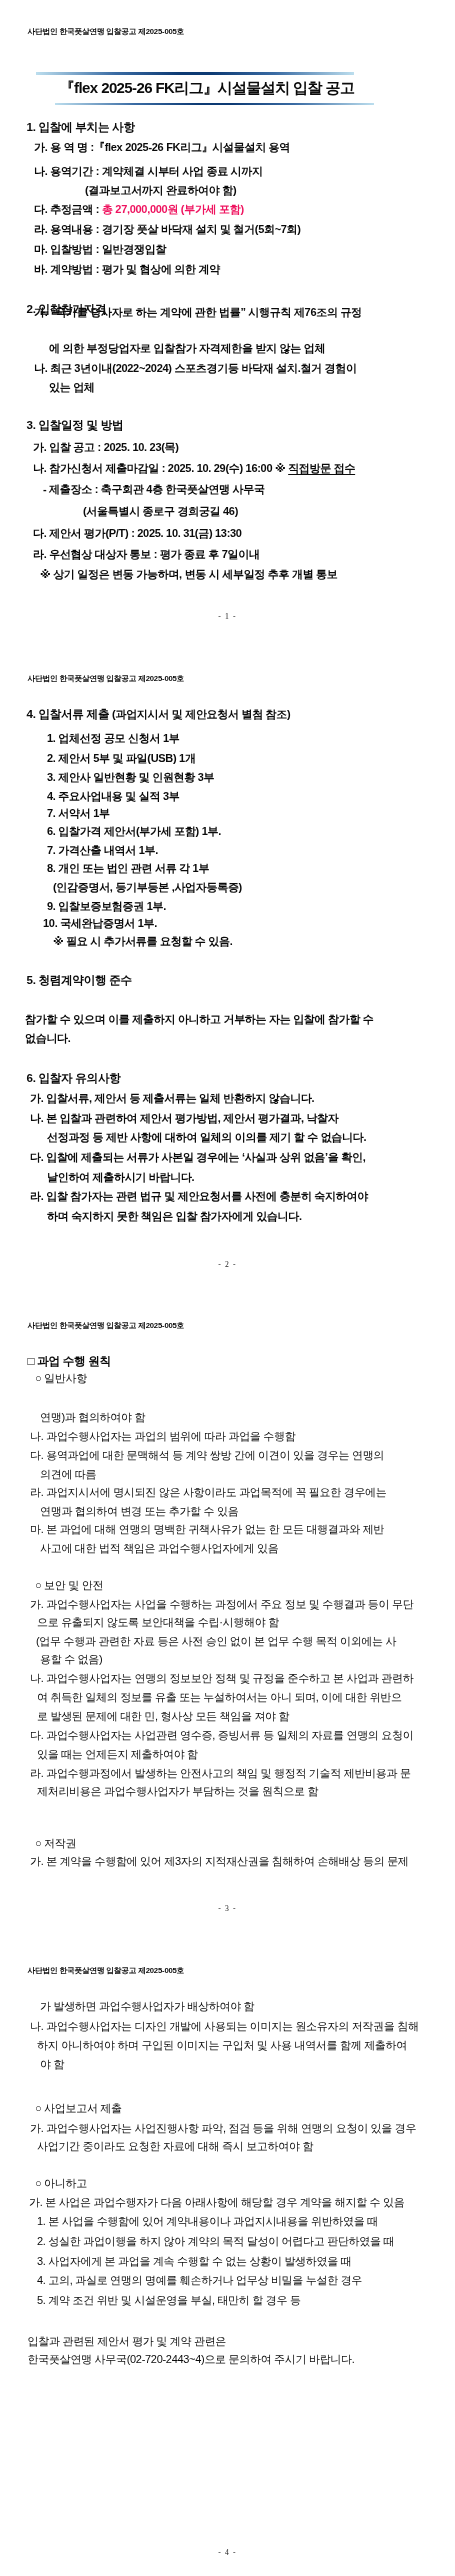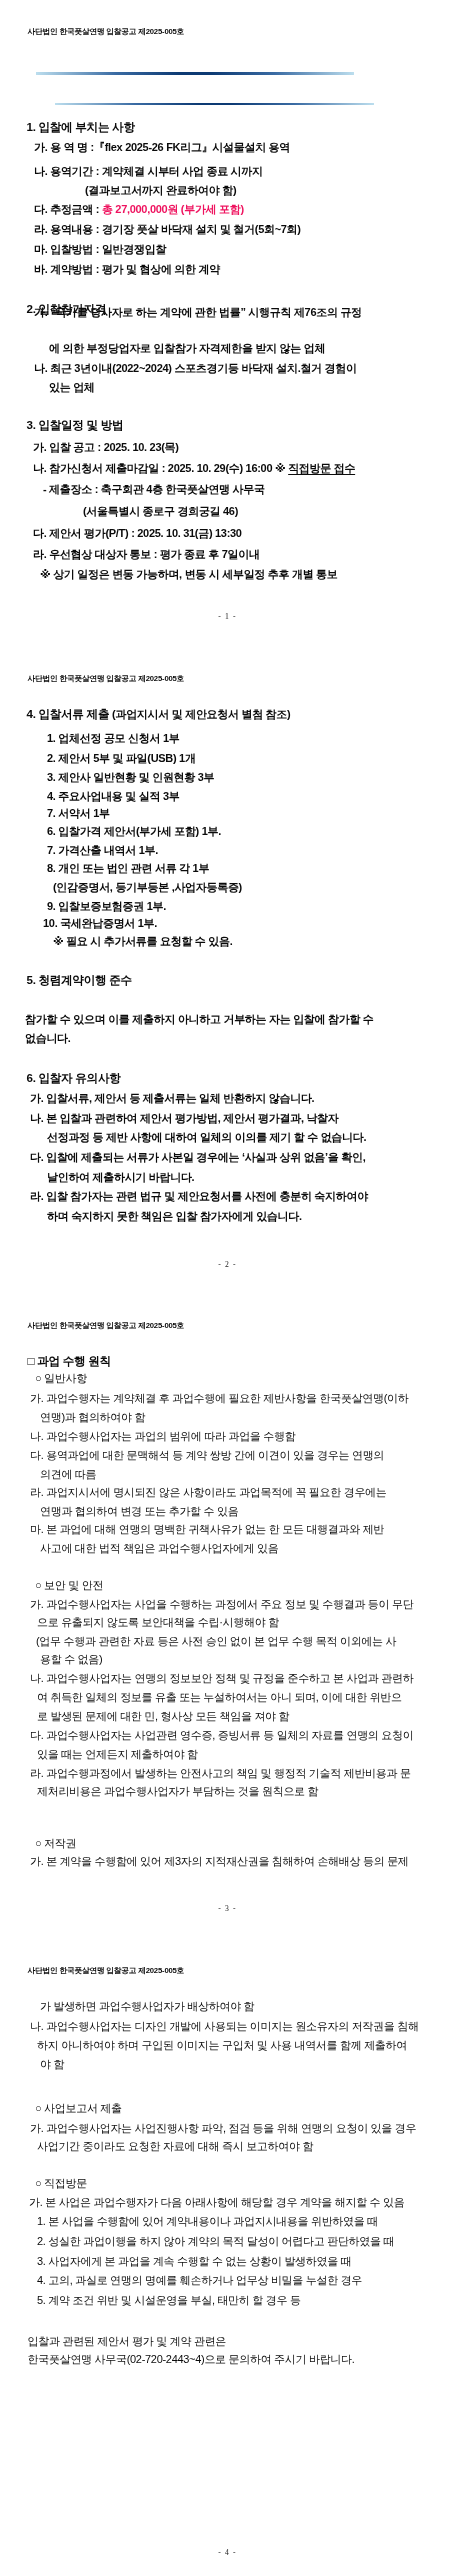--- a/index.html
+++ b/index.html
@@ -46,20 +46,21 @@
 </style>
 </head>
 <body>
 
 <div id="doc">
 
   <div class="page" style="top:0px;">
     <div class="line refno" style="top:26.5px;left:27.6px;">사단법인 한국풋살연맹 입찰공고 제2025-005호</div>
 
     <div class="rule" style="top:72px;left:36px;width:318px;height:2.8px;"></div>
+    <div class="doc-title" style="top:79px;left:39px;width:336px;">『flex 2025-26 FK리그』시설물설치 입찰 공고</div>
     <div class="rule" style="top:103px;left:55px;width:319px;height:2.2px;"></div>
 
     <div class="line sech" style="top:120px;left:26.5px;">1. 입찰에 부치는 사항</div>
     <div class="line" style="top:141px;left:34px;">가. 용 역 명 :『flex 2025-26 FK리그』시설물설치 용역</div>
     <div class="line" style="top:165px;left:34px;">나. 용역기간 : 계약체결 시부터 사업 종료 시까지</div>
     <div class="line" style="top:184px;left:85px;">(결과보고서까지 완료하여야 함)</div>
     <div class="line" style="top:203px;left:34px;"><span class="norm">다. 추정금액 : </span><span class="red">총 27,000,000원 (부가세 포함)</span></div>
     <div class="line" style="top:223px;left:34px;">라. 용역내용 : 경기장 풋살 바닥재 설치 및 철거(5회~7회)</div>
     <div class="line" style="top:243px;left:34px;">마. 입찰방법 : 일반경쟁입찰</div>
     <div class="line" style="top:263px;left:34px;">바. 계약방법 : 평가 및 협상에 의한 계약</div>
@@ -115,21 +116,20 @@
 
     <div class="pageno" style="top:616px;">- 2 -</div>
   </div>
 
   <div class="page" style="top:1288px;">
     <div class="line refno" style="top:33px;left:27.6px;">사단법인 한국풋살연맹 입찰공고 제2025-005호</div>
 
     <div class="line sech" style="top:66px;left:27.6px;">□ 과업 수행 원칙</div>
 
     <div class="line subh body3" style="top:84px;left:35px;">○ 일반사항</div>
-    <div class="line body3" style="top:104px;left:30px;">가. 과업수행자는 계약체결 후 과업수행에 필요한 제반사항을 한국풋살연맹(이하</div>
     <div class="line body3" style="top:123px;left:40px;">연맹)과 협의하여야 함</div>
     <div class="line body3" style="top:142px;left:30px;">나. 과업수행사업자는 과업의 범위에 따라 과업을 수행함</div>
     <div class="line body3" style="top:161px;left:30px;">다. 용역과업에 대한 문맥해석 등 계약 쌍방 간에 이견이 있을 경우는 연맹의</div>
     <div class="line body3" style="top:180px;left:40px;">의견에 따름</div>
     <div class="line body3" style="top:198px;left:30px;">라. 과업지시서에 명시되진 않은 사항이라도 과업목적에 꼭 필요한 경우에는</div>
     <div class="line body3" style="top:217px;left:40px;">연맹과 협의하여 변경 또는 추가할 수 있음</div>
     <div class="line body3" style="top:235px;left:30px;">마. 본 과업에 대해 연맹의 명백한 귀책사유가 없는 한 모든 대행결과와 제반</div>
     <div class="line body3" style="top:254px;left:40px;">사고에 대한 법적 책임은 과업수행사업자에게 있음</div>
 
     <div class="line subh body3" style="top:291px;left:35px;">○ 보안 및 안전</div>
@@ -156,21 +156,21 @@
 
     <div class="line body3" style="top:68px;left:40px;">가 발생하면 과업수행사업자가 배상하여야 함</div>
     <div class="line body3" style="top:88px;left:30px;">나. 과업수행사업자는 디자인 개발에 사용되는 이미지는 원소유자의 저작권을 침해</div>
     <div class="line body3" style="top:107px;left:37px;">하지 아니하여야 하며 구입된 이미지는 구입처 및 사용 내역서를 함께 제출하여</div>
     <div class="line body3" style="top:126px;left:40px;">야 함</div>
 
     <div class="line subh body3" style="top:170px;left:35px;">○ 사업보고서 제출</div>
     <div class="line body3" style="top:190px;left:30px;">가. 과업수행사업자는 사업진행사항 파악, 점검 등을 위해 연맹의 요청이 있을 경우</div>
     <div class="line body3" style="top:208px;left:37px;">사업기간 중이라도 요청한 자료에 대해 즉시 보고하여야 함</div>
 
-    <div class="line subh body3" style="top:245px;left:35px;">○ 직접방문</div>
+    <div class="line subh body3" style="top:245px;left:35px;">○ 아니하고</div>
     <div class="line body3" style="top:264px;left:29px;">가. 본 사업은 과업수행자가 다음 아래사항에 해당할 경우 계약을 해지할 수 있음</div>
     <div class="line body3" style="top:283px;left:37px;">1. 본 사업을 수행함에 있어 계약내용이나 과업지시내용을 위반하였을 때</div>
     <div class="line body3" style="top:303px;left:37px;">2. 성실한 과업이행을 하지 않아 계약의 목적 달성이 어렵다고 판단하였을 때</div>
     <div class="line body3" style="top:323px;left:37px;">3. 사업자에게 본 과업을 계속 수행할 수 없는 상황이 발생하였을 때</div>
     <div class="line body3" style="top:342px;left:37px;">4. 고의, 과실로 연맹의 명예를 훼손하거나 업무상 비밀을 누설한 경우</div>
     <div class="line body3" style="top:362px;left:37px;">5. 계약 조건 위반 및 시설운영을 부실, 태만히 할 경우 등</div>
 
     <div class="line body3" style="top:403px;left:27.6px;">입찰과 관련된 제안서 평가 및 계약 관련은</div>
     <div class="line body3" style="top:421px;left:27.6px;">한국풋살연맹 사무국(02-720-2443~4)으로 문의하여 주시기 바랍니다.</div>
 

